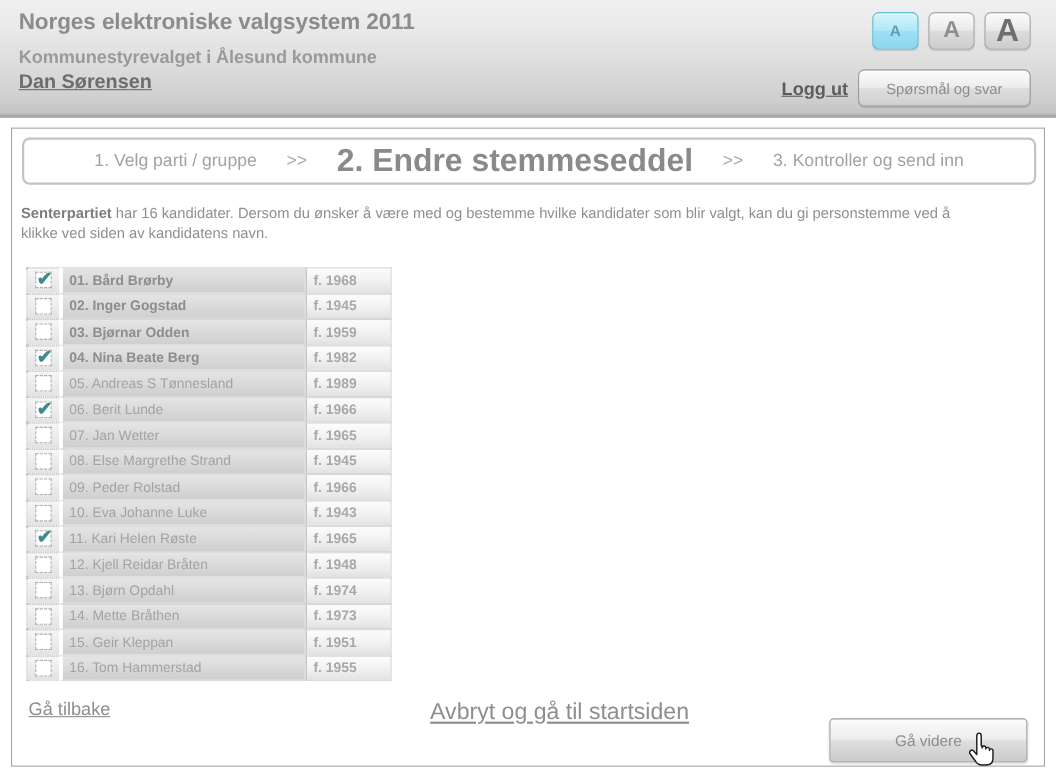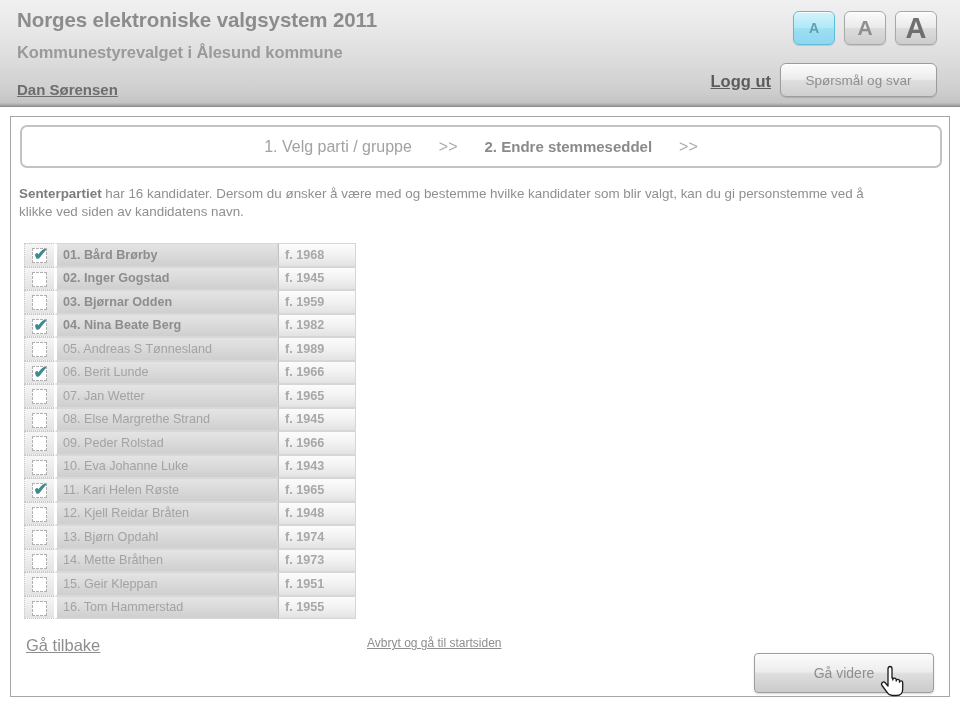--- a/index.html
+++ b/index.html
@@ -44,22 +44,22 @@
     left: 17px; top: 43px;
     font-size: 16.5px;
     font-weight: bold;
     color: #9a9a9a;
     letter-spacing: -0.1px;
     white-space: nowrap;
   }
 
   .hdr-user {
     position: absolute;
-    left: 17px; top: 81px;
-    font-size: 15px;
+    left: 17px; top: 64px;
+    font-size: 18px;
     font-weight: bold;
     color: #6d6d6d;
     text-decoration: underline;
     white-space: nowrap;
     cursor: pointer;
   }
 
   
   .fontsize-group {
     position: absolute;
@@ -133,21 +133,21 @@
     align-items: center;
     justify-content: center;
     gap: 27px;
   }
   .step {
     font-size: 16px;
     color: #a2a2a2;
     white-space: nowrap;
   }
   .step.active {
-    font-size: 15px;
+    font-size: 29px;
     font-weight: bold;
     color: #8a8a8a;
   }
   .chev { font-size: 16px; color: #a9a9a9; }
 
   
   .intro {
     position: absolute;
     left: 8px; top: 68px;
     width: 855px;
@@ -227,22 +227,22 @@
     position: absolute;
     left: 15px; top: 519px;
     font-size: 16.5px;
     color: #8e8e8e;
     text-decoration: underline;
     white-space: nowrap;
     cursor: pointer;
   }
   .foot-cancel {
     position: absolute;
-    left: 356px; top: 519px;
-    font-size: 12px;
+    left: 380px; top: 519px;
+    font-size: 21px;
     color: #8e8e8e;
     text-decoration: underline;
     white-space: nowrap;
     cursor: pointer;
   }
   .foot-next {
     position: absolute;
     left: 743px; top: 536px;
     width: 180px; height: 40px;
     border-radius: 4px;
@@ -283,20 +283,21 @@
     <div class="faq-btn">Spørsmål og svar</div>
   </div>
 
   <div class="panel">
 
     <div class="steps">
       <span class="step">1. Velg parti / gruppe</span>
       <span class="chev">&gt;&gt;</span>
       <span class="step active">2. Endre stemmeseddel</span>
       <span class="chev">&gt;&gt;</span>
+      <span class="step">3. Kontroller og send inn</span>
     </div>
 
     <div class="intro">
       <b>Senterpartiet</b><span> har 16 kandidater. Dersom du ønsker å være med og bestemme hvilke kandidater som blir valgt, kan du gi personstemme  ved å klikke ved siden av kandidatens navn.</span>
     </div>
 
     <table class="cand-table">
       <tbody id="cand-body">
           <tr class="cand-row">
             <td class="cell-check"><span class="chkbox"><span class="tick">✔</span></span></td>

